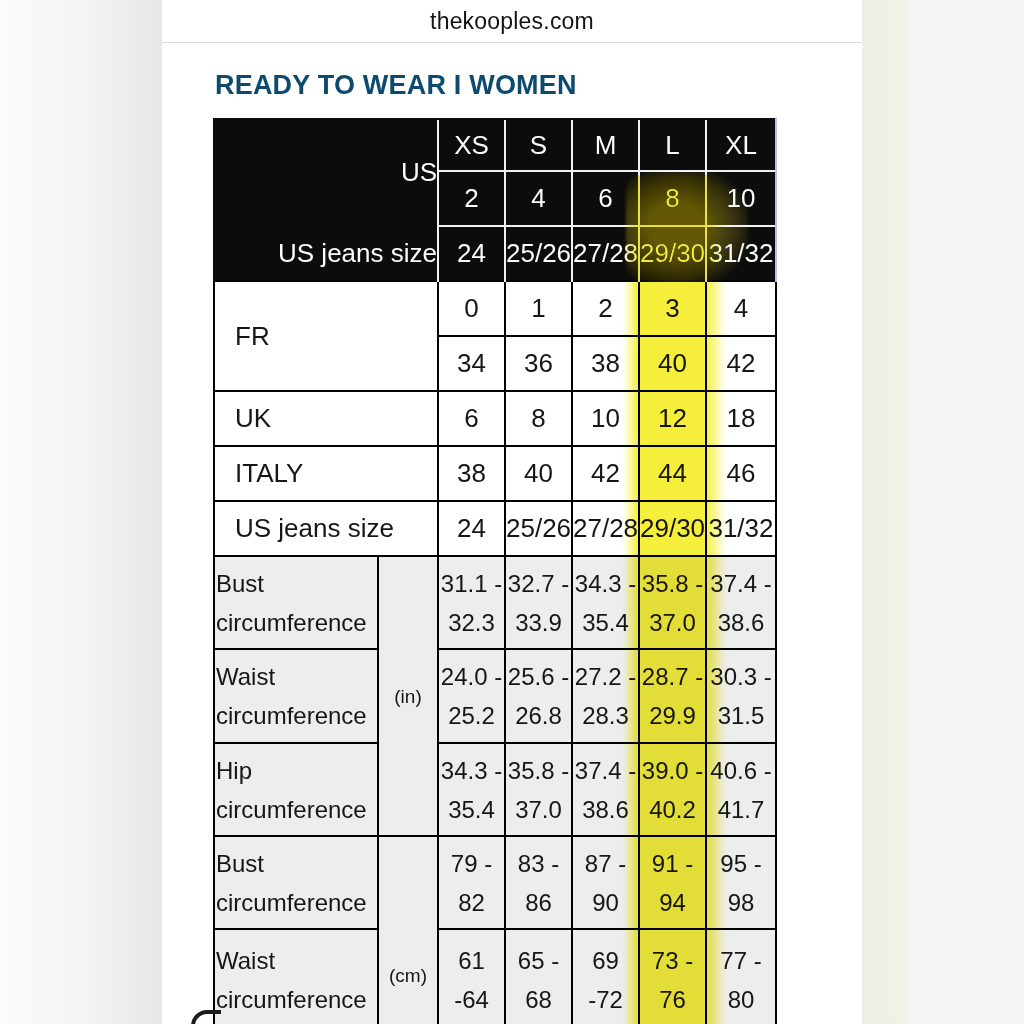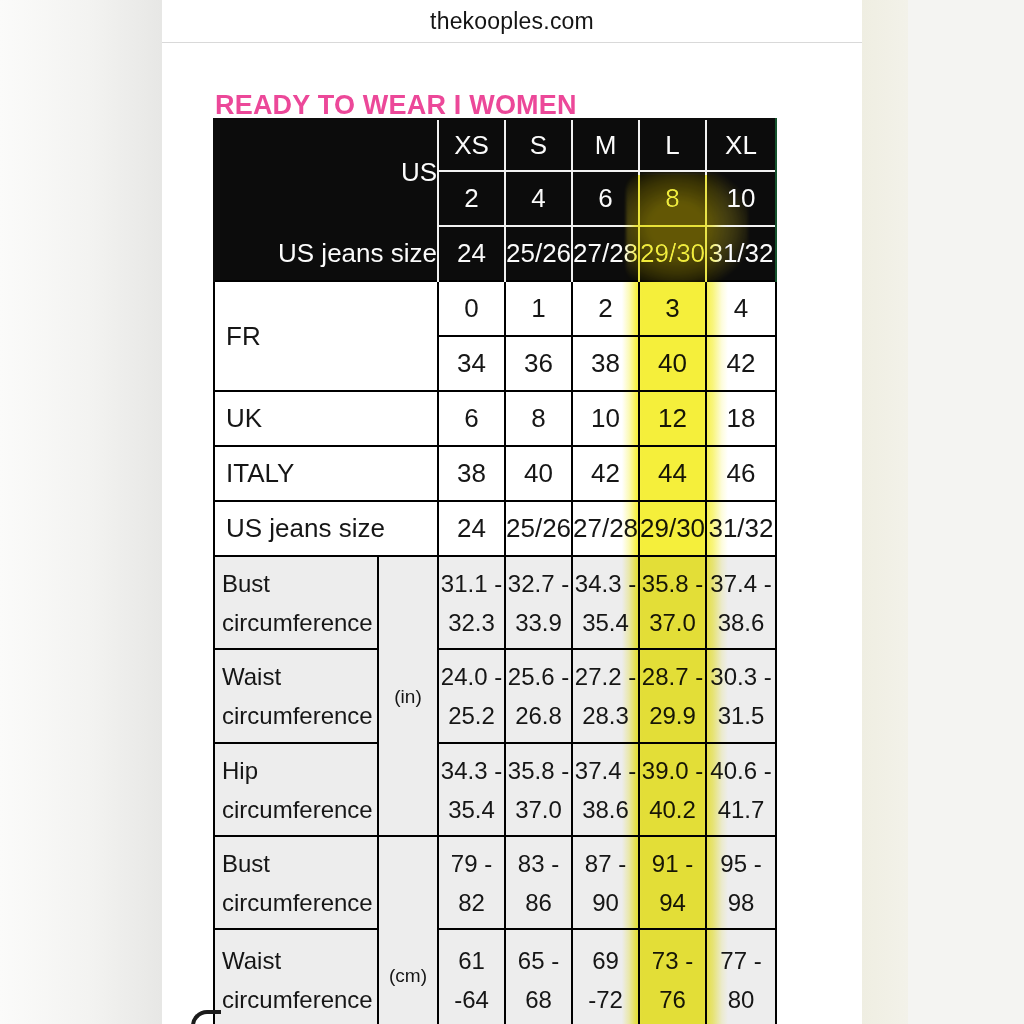--- a/index.html
+++ b/index.html
@@ -24,63 +24,62 @@
   }
   .topbar {
     position:absolute; left:0; top:0; width:700px; height:42px;
     display:flex; align-items:center; justify-content:center;
     border-bottom:1px solid #d9d9d9; background:#ffffff;
   }
   .site { font-size:23px; color:#141414; letter-spacing:0.2px; }
 
   .heading {
     position:absolute; left:53px; top:70px;
-    font-size:27px; font-weight:700; color:#ec4899; letter-spacing:0.2px;
+    font-size:27px; font-weight:700; color:#0c4a6e; letter-spacing:0.2px;
     white-space:nowrap;
-    margin-top:20px;
   }
 
   table.sizechart {
     position:absolute; left:51px; top:118px;
     border-collapse:collapse; table-layout:fixed; width:562px;
   }
   col.c-name { width:164px; }
   col.c-unit { width:60px; }
   col.c-d    { width:67px; }
   col.c-dl   { width:70px; }
 
   
   .bk td, .bk th {
     background:#0c0c0c; color:#fbfbfb;
     border-top:2px solid #f2f2f2; border-left:2px solid #f2f2f2;
     font-size:26px; font-weight:400; text-align:center; vertical-align:middle;
     padding:0;
   }
   .bk tr.first td, .bk tr.first th { border-top-color:#0c0c0c; }
-  .bk .lastcol { border-right:2px solid #14532d; }
+  .bk .lastcol { border-right:2px solid #c4b5fd; }
   td.lblb { border-left-color:#0c0c0c; text-align:right; padding-left:11px; }
   td.ntop { border-top-color:#0c0c0c; }
 
   
   .wh td {
     background:#ffffff; color:#161616;
     border-top:2px solid #000; border-left:2px solid #000;
     font-size:26px; text-align:center; vertical-align:middle; padding:0;
   }
-  .wh td.lblw { text-align:left; padding-left:11px; }
+  .wh td.lblw { text-align:left; padding-left:20px; }
   .wh .lastcol { border-right:2px solid #000; }
 
   
   .gr td {
     background:#ededed; color:#161616;
     border-top:2px solid #000; border-left:2px solid #000;
     font-size:24px; line-height:39px; white-space:pre-line;
     text-align:center; vertical-align:middle; padding:0;
   }
-  .gr td.glbl { text-align:left; padding-left:7px; }
+  .gr td.glbl { text-align:left; padding-left:1px; }
   .gr .lastcol { border-right:2px solid #000; }
   td.unitcell { font-size:19px; }
   td.unitcm { padding-top:84px; }
 
   
   .hl-glow {
     position:absolute; left:626px; top:172px; width:122px; height:114px;
     border-radius:20px;
     background:radial-gradient(ellipse at 42% 48%,
       rgba(108,98,20,0.95) 28%, rgba(108,98,20,0.45) 58%, rgba(108,98,20,0) 78%);

